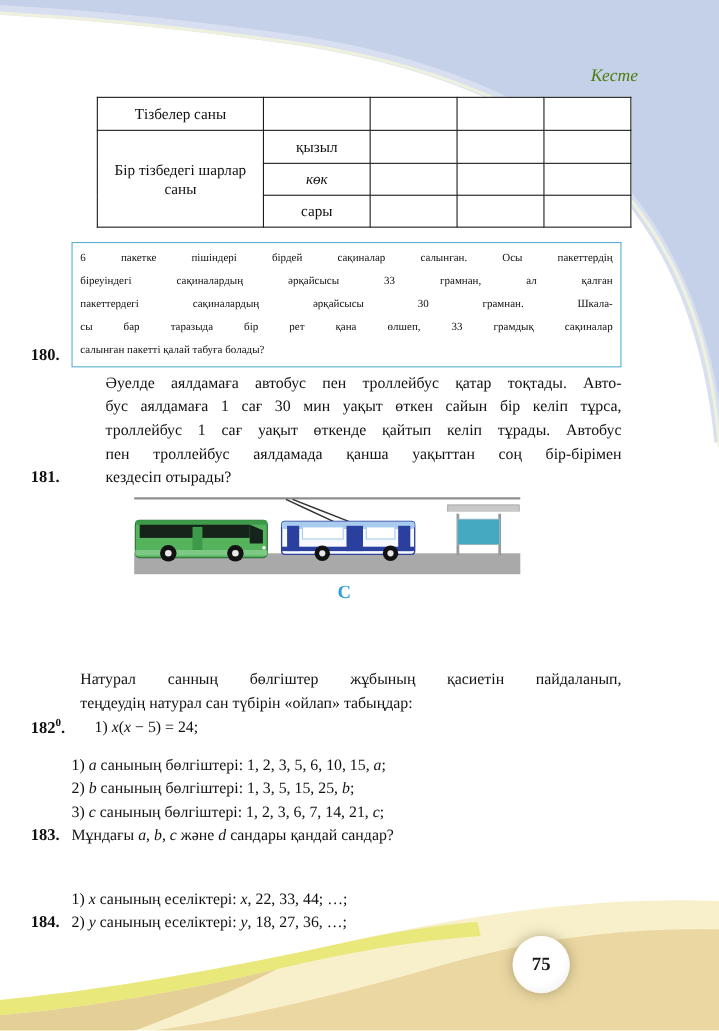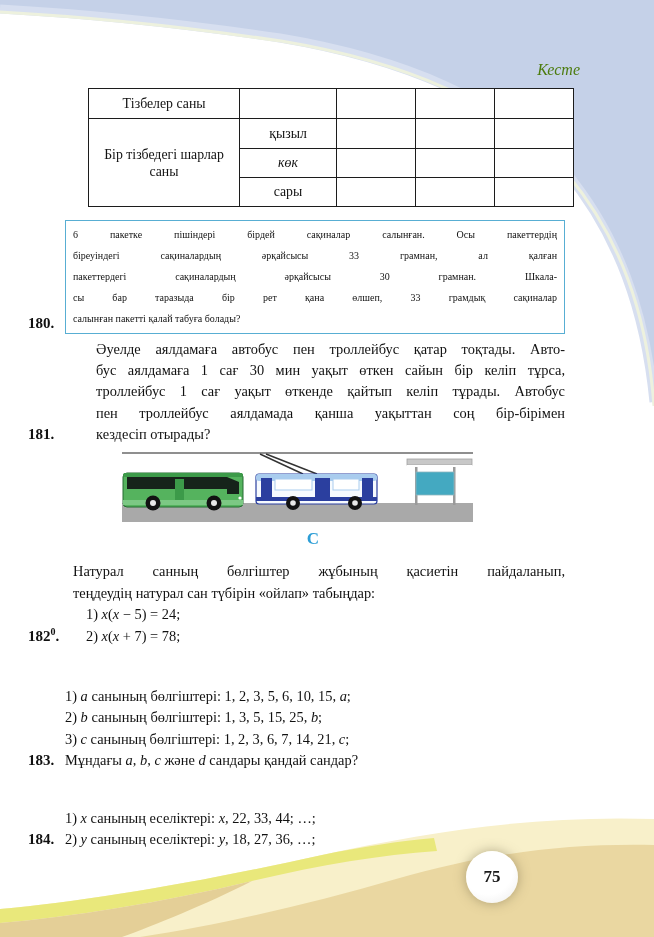--- a/index.html
+++ b/index.html
@@ -156,25 +156,24 @@
       <rect x="292" y="11" width="65" height="6" style="fill:var(--shelter_roof);stroke:#a0a0a0;stroke-width:0.8"></rect>
       <rect x="292" y="17" width="65" height="2" style="fill:#ffffff"></rect>
       <rect x="301" y="24" width="38" height="23" style="fill:var(--shelter_teal);stroke:#8fb6bf;stroke-width:0.8"></rect>
     </g>
   </svg>
 
   <div class="img-caption">С</div>
 
   <div class="problem" style="top:561px;">
     <div class="pnum" style="flex:0 0 45px;width:45px;"><span>182</span><sup>0</sup><span>.</span></div>
-    <div class="pcontent" style="line-height:21.6px;">
+    <div class="pcontent" style="line-height:21.6px;margin-top:47px;">
       <div class="jl">Натурал санның бөлгіштер жұбының қасиетін пайдаланып,</div>
       <div class="pl">теңдеудің натурал сан түбірін «ойлап» табыңдар:</div>
       <div class="pl eq">1) <i>x</i>(<i>x</i> − 5) = 24;</div>
-      <div class="pl eq">2) <i>x</i>(<i>x</i> + 7) = 78;</div>
     </div>
   </div>
 
   <div class="problem" style="top:686px;">
     <div class="pnum">183.</div>
     <div class="pcontent" style="line-height:21.3px;">
       <div class="pl">1) <i>a</i> санының бөлгіштері: 1, 2, 3, 5, 6, 10, 15, <i>a</i>;</div>
       <div class="pl">2) <i>b</i> санының бөлгіштері: 1, 3, 5, 15, 25, <i>b</i>;</div>
       <div class="pl">3) <i>c</i> санының бөлгіштері: 1, 2, 3, 6, 7, 14, 21, <i>c</i>;</div>
       <div class="pl">Мұндағы <i>a</i>, <i>b</i>, <i>c</i> және <i>d</i> сандары қандай сандар?</div>

